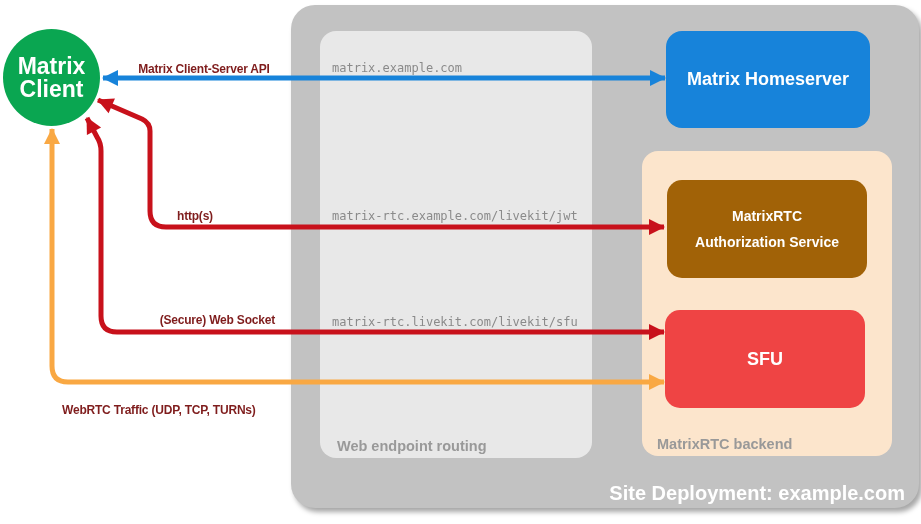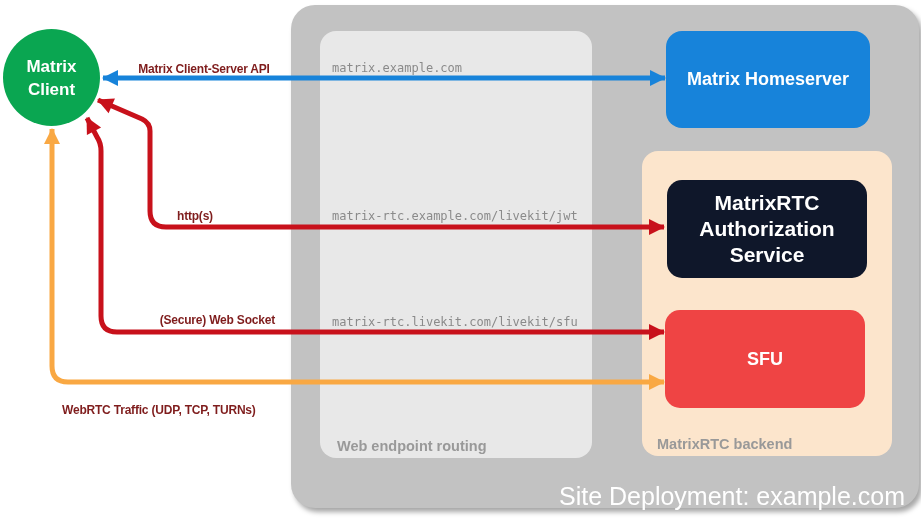--- a/index.html
+++ b/index.html
@@ -25,45 +25,45 @@
   }
 
   
   .node {
     display:flex; align-items:center; justify-content:center;
     color:#ffffff; font-weight:bold; text-align:center;
   }
   #client-node {
     left:3px; top:29px; width:97px; height:97px;
     background:#0aa651; border-radius:50%;
-    font-size:17px; line-height:23px;
+    font-size:23px; line-height:23px;
   }
   #client-node span { display:block; width:70px; }
   #homeserver-node {
     left:666px; top:31px; width:204px; height:97px;
     background:#1783da; border-radius:16px; font-size:18px;
   }
   #auth-node {
     left:667px; top:180px; width:200px; height:98px;
-    background:#0f172a; border-radius:15px;
-    font-size:21px; line-height:26px;
+    background:#a16207; border-radius:15px;
+    font-size:14px; line-height:26px;
   }
   #auth-node span { display:block; width:150px; }
   #sfu-node {
     left:665px; top:310px; width:200px; height:98px;
     background:#ef4444; border-radius:15px; font-size:18px;
   }
 
   
   .group-label { font-weight:bold; color:#999999; font-size:14.5px; white-space:nowrap; }
   #routing-label { left:337px; top:438px; }
   #backend-label { left:657px; top:436px; }
   #site-label {
-    right:16px; top:482px; color:#ffffff; font-weight:normal;
-    font-size:25px; white-space:nowrap;
+    right:16px; top:482px; color:#ffffff; font-weight:bold;
+    font-size:20px; white-space:nowrap;
   }
   .arrow-label {
     font-weight:bold; color:#7f1d1d; font-size:12px;
     letter-spacing:-0.2px; white-space:nowrap;
   }
   #lbl-api   { left:134px; top:62px;  width:140px; text-align:center; }
   #lbl-http  { left:177px; top:209px; width:100px; text-align:left; }
   #lbl-ws    { left:125px; top:313px; width:150px; text-align:right; }
   #lbl-webrtc{ left:62px;  top:363px;margin-top:40px; }
   .endpoint {

